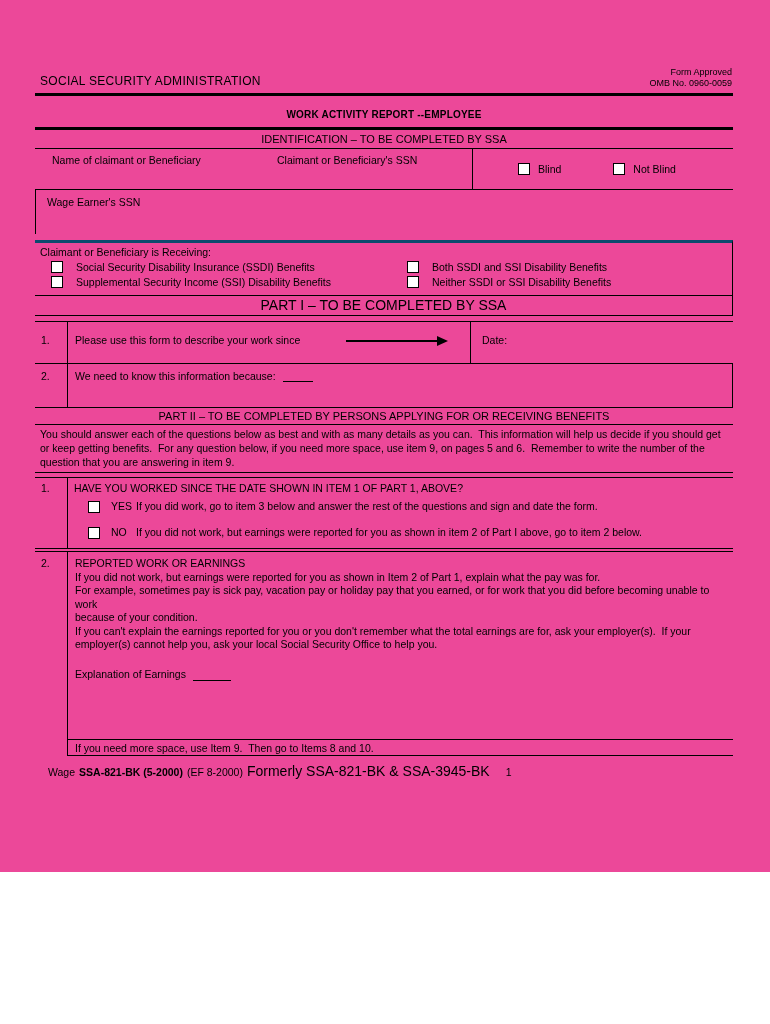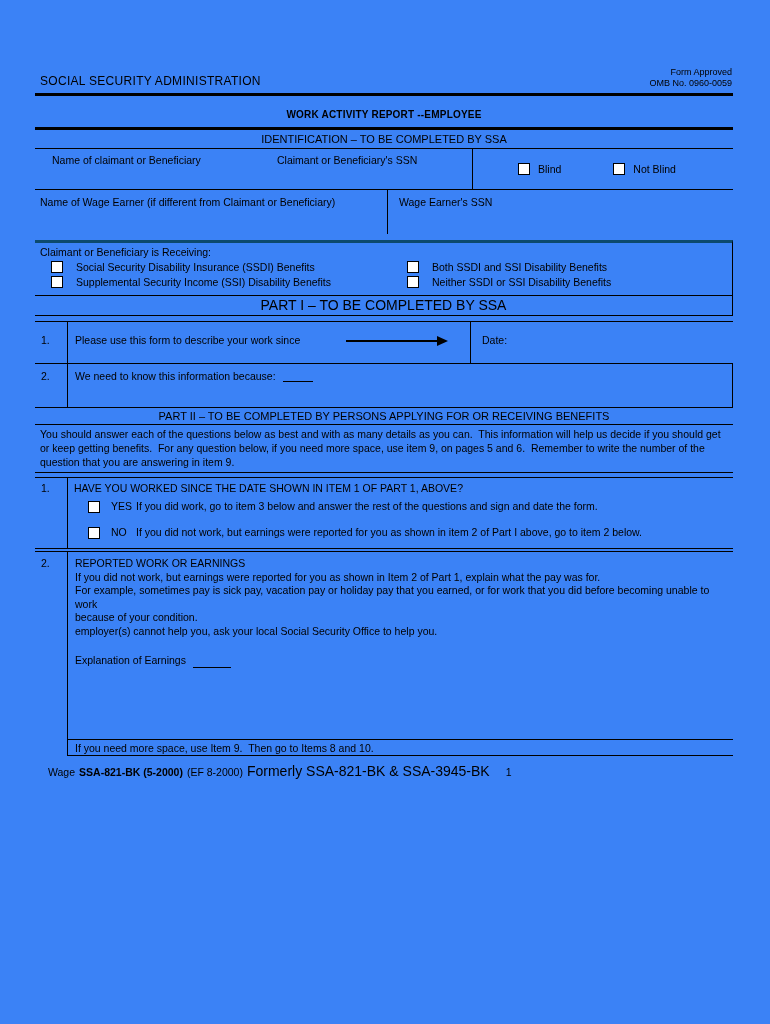--- a/index.html
+++ b/index.html
@@ -1,16 +1,16 @@
 <!DOCTYPE html>
 <html><head>
 <meta charset="utf-8">
 <style>
   html,body{margin:0;padding:0;background:#fff;}
-  .page{position:relative;width:770px;height:1024px;background:#3b82f6;
+  .page{position:relative;width:770px;height:872px;background:#ec4899;
         font-family:"Liberation Sans","DejaVu Sans",sans-serif;color:#000;overflow:hidden;}
   .content{position:absolute;left:35px;top:0;width:698px;}
   .t{white-space:pre-wrap;}
 
   
   .hdr{display:flex;justify-content:space-between;align-items:flex-end;margin-top:67px;}
   .hdr-agency{font-size:12px;padding-left:5px;letter-spacing:.3px;}
   .hdr-omb{font-size:9px;line-height:10.5px;text-align:right;padding-right:1px;}
   .rule-a{height:3px;background:#000;margin-top:5px;}
   .title{text-align:center;font-size:10px;font-weight:bold;margin-top:13px;letter-spacing:.2px;}
@@ -112,21 +112,20 @@
           <span class="t">Blind</span>
         </div>
         <div class="cbrow">
           <span class="cb"></span>
           <span class="t">Not Blind</span>
         </div>
       </div>
     </div>
 
     <div class="id-row2">
-      <div class="id-row2-left t">Name of Wage Earner (if different from Claimant or Beneficiary)</div>
       <div class="id-row2-right t">Wage Earner's SSN</div>
     </div>
 
     <div class="gap6"></div>
 
     <div class="box1">
       <div class="receiving">
         <div class="rec-label t">Claimant or Beneficiary is Receiving:</div>
         <div class="rec-grid">
           <div class="cbrow col1">
@@ -201,20 +200,21 @@
       <div class="numcol numcol2 t" style="padding-top:5px;">2.</div>
       <div class="q2col">
         <div class="q2main">
           <div class="para t">REPORTED WORK OR EARNINGS</div>
           <div class="para mt16 t">If you did not work, but earnings were reported for you as shown in Item 2 of Part 1, explain what the pay was for.</div>
           <div class="para mt13">
             <div class="t">For example, sometimes pay is sick pay, vacation pay or holiday pay that you earned, or for work that you did before becoming unable to work</div>
             <div class="t">because of your condition.</div>
           </div>
           <div class="para mt17">
+            <div class="t">If you can't explain the earnings reported for you or you don't remember what the total earnings are for, ask your employer(s).  If your</div>
             <div class="t">employer(s) cannot help you, ask your local Social Security Office to help you.</div>
           </div>
           <div class="exprow">
             <span class="t">Explanation of Earnings</span>
             <span class="blank blank-wide"></span>
           </div>
         </div>
         <div class="q2more t">If you need more space, use Item 9.  Then go to Items 8 and 10.</div>
       </div>
     </div>

